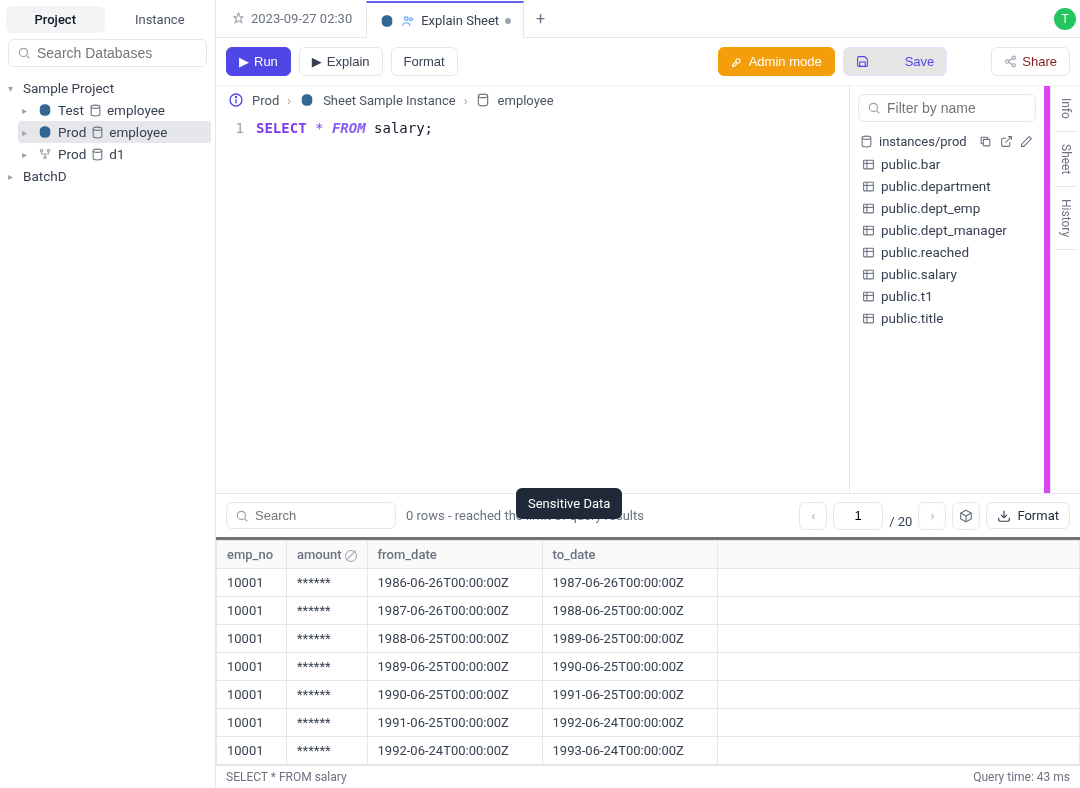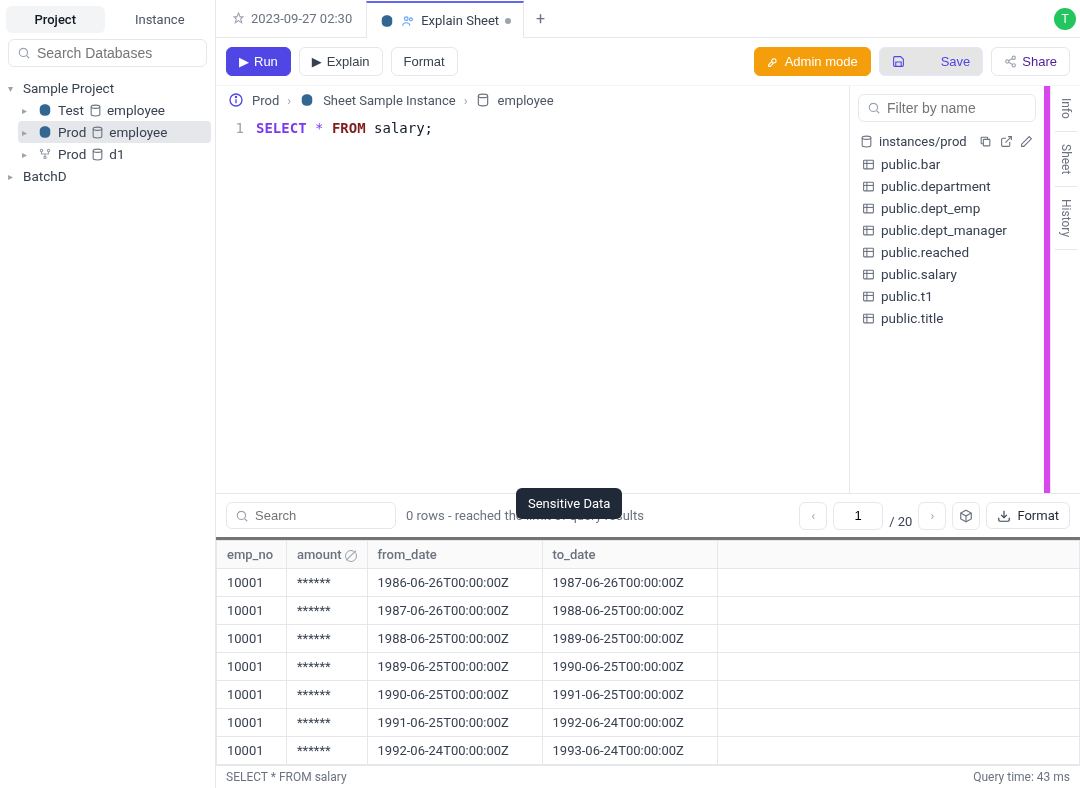--- a/index.html
+++ b/index.html
@@ -32,33 +32,33 @@
     .ed-tab { display: flex; align-items: center; gap: 6px; padding: 0 12px; height: 100%; cursor: pointer; color: #6b7280; font-size: 13px; }
     .ed-tab.active { border-top: 2px solid #6366f1; border-left: 1px solid #e5e7eb; border-right: 1px solid #e5e7eb; color: #374151; background: #fff; position: relative; top: 1px; }
     .dot { width: 6px; height: 6px; border-radius: 50%; background: #9ca3af; }
     .plus-tab { padding: 0 10px; color: #6b7280; cursor: pointer; font-size: 16px; }
 
     .toolbar-row { display: flex; align-items: center; padding: 8px 10px; gap: 8px; border-bottom: 1px solid #f3f4f6; height: 48px; }
     .btn { display: inline-flex; align-items: center; gap: 5px; padding: 6px 12px; border-radius: 6px; border: 1px solid #e5e7eb; background: #fff; cursor: pointer; font-size: 13px; color: #374151; }
     .btn.run { background: #4f46e5; color: #fff; border-color: #4f46e5; font-weight: 500; }
     .btn.admin { background: #f59e0b; color: #fff; border-color: #f59e0b; }
     .btn.save { background: #e5e5e5; color: #4f46e5; border-color: #e0e7ff; gap: 36px; }
-    .btn.share { color: #4c1d95; }
+    .btn.share { color: #7f1d1d; margin-left: 36px; }
     .toolbar-spacer { flex: 1; }
 
     .editor-body { display: flex; flex: 1; min-height: 0; }
     .code-area { flex: 1; display: flex; flex-direction: column; min-width: 0; border-right: 1px solid #e5e7eb; }
     .breadcrumb { display: flex; align-items: center; gap: 8px; padding: 6px 12px; color: #4b5563; font-size: 13px; }
     .bc-sep { color: #9ca3af; }
     .code-editor { flex: 1; padding: 6px 0; font-family: ui-monospace, Menlo, Consolas, monospace; font-size: 14px; display: flex; }
     .gutter { width: 40px; text-align: right; padding-right: 12px; color: #9ca3af; }
     .code-line { white-space: pre; }
     .kw-select { color: #7c3aed; font-weight: 600; }
     .kw-star { color: #7c3aed; }
-    .kw-from { color: #7f1d1d; font-weight: 600; }
+    .kw-from { color: #8b5cf6; font-weight: 600; font-style: italic; }
     .kw-ident { color: #111827; }
 
     .schema-panel { width: 200px; display: flex; flex-direction: column; border-right: 6px solid #d946ef; }
     .schema-search { padding: 8px; }
     .schema-head { display: flex; align-items: center; gap: 6px; padding: 4px 10px; font-size: 13px; color: #374151; }
     .schema-head .spacer { flex: 1; }
     .schema-head .hicon { color: #6b7280; cursor: pointer; width: 16px; display:inline-flex; align-items:center; justify-content:center; }
     .schema-list { overflow: auto; }
     .schema-item { display: flex; align-items: center; gap: 6px; padding: 3px 12px; font-size: 13.5px; color: #374151; cursor: pointer; }
 

